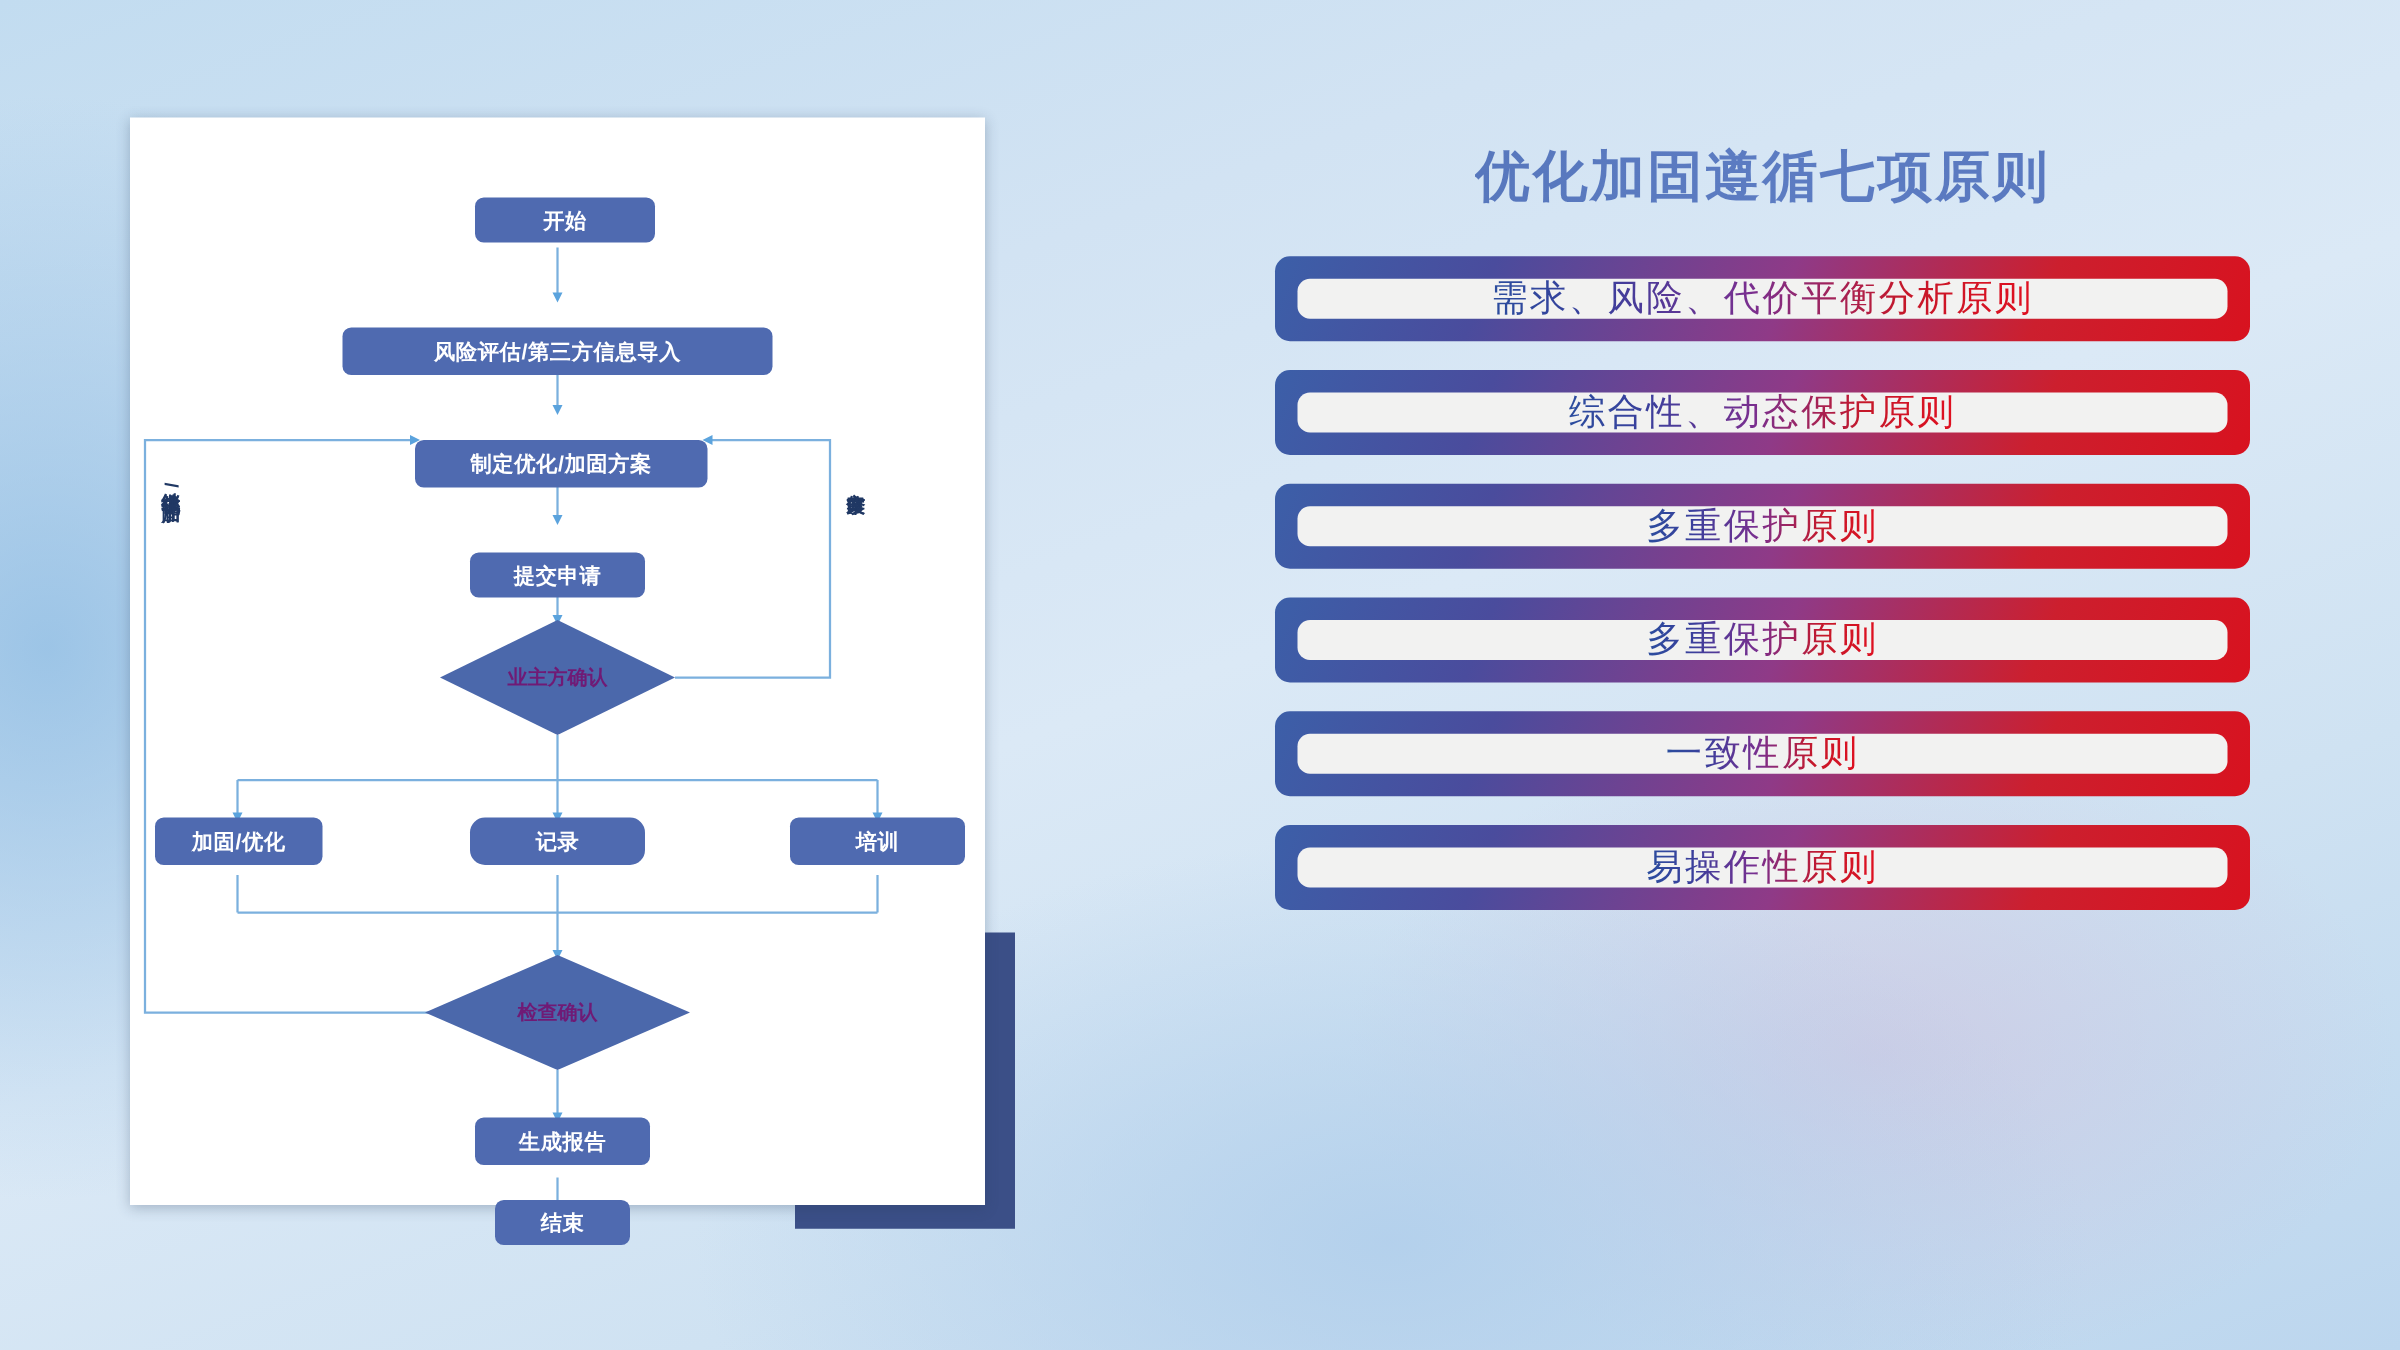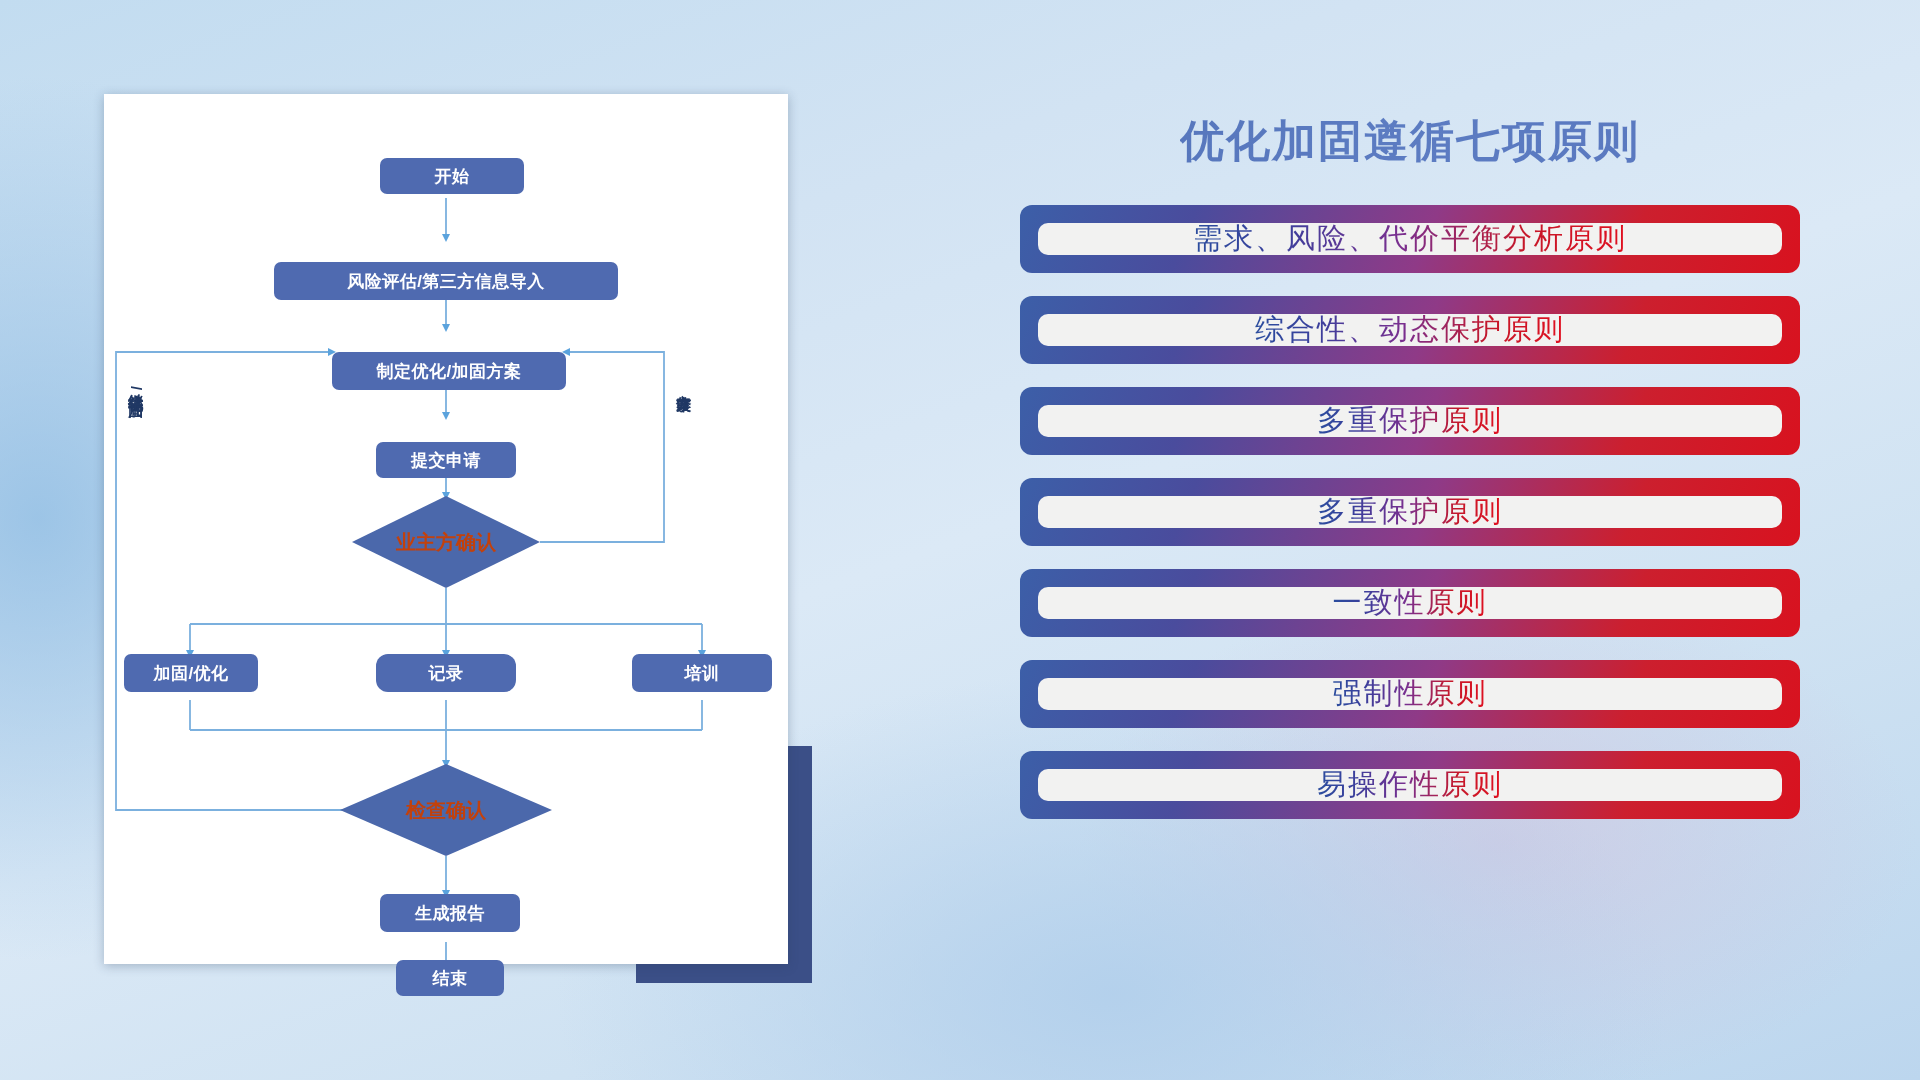--- a/index.html
+++ b/index.html
@@ -63,22 +63,22 @@
     white-space: nowrap;
   }
 
   .flow-rect {
     background: #4f6ab0;
     border-radius: 7px;
     font-size: 17px;
   }
 
   .flow-diamond-label {
-    color: #c2410c;
-    font-size: 20px;
+    color: #701a75;
+    font-size: 16px;
     font-weight: bold;
     position: absolute;
     display: flex;
     align-items: center;
     justify-content: center;
     white-space: nowrap;
     pointer-events: none;
   }
 
   .edge-label {
@@ -277,25 +277,20 @@
         <span class="principle-text">多重保护原则</span>
       </div>
     </div>
 
     <div class="principle-row">
       <div class="principle-inner">
         <span class="principle-text">一致性原则</span>
       </div>
     </div>
 
-    <div class="principle-row">
-      <div class="principle-inner">
-        <span class="principle-text">强制性原则</span>
-      </div>
-    </div>
 
     <div class="principle-row">
       <div class="principle-inner">
         <span class="principle-text">易操作性原则</span>
       </div>
     </div>
 
   </div>
 </div>
 

